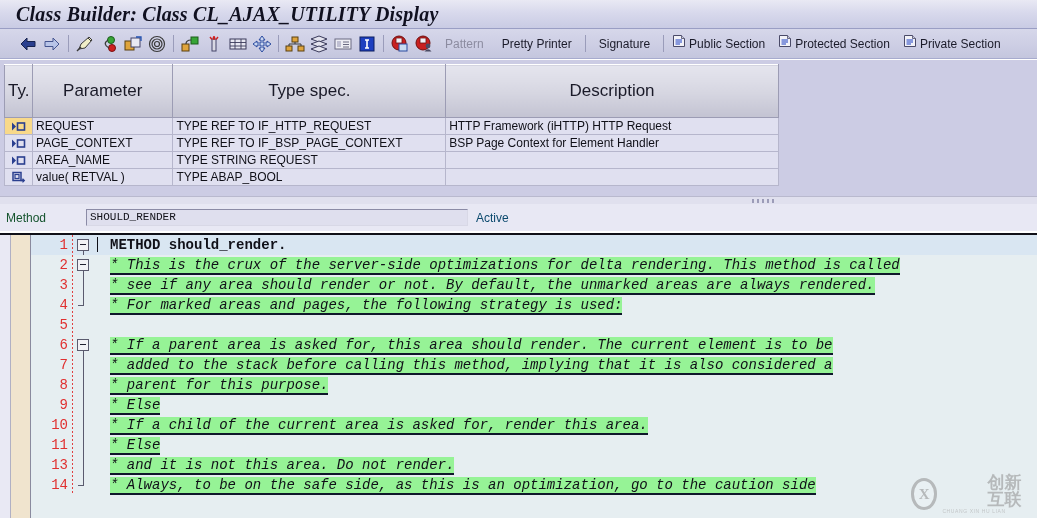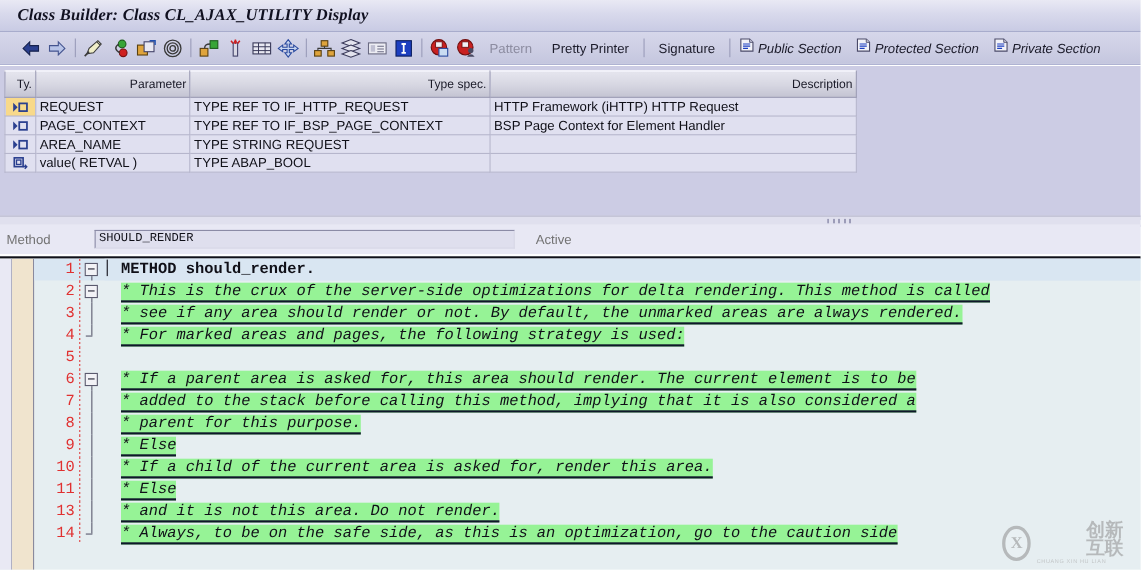--- a/index.html
+++ b/index.html
@@ -17,21 +17,21 @@
     height:29px;
     background:linear-gradient(to bottom,#e9e9f4 0%,#d8d9ec 45%,#c9cbe4 100%);
     border-bottom:1px solid #9a9ec4;
     display:flex;align-items:center;
     box-sizing:border-box;
     padding-left:16px;
   }
   .titlebar .title{
     font-family:"Liberation Serif", serif;
     font-weight:bold;font-style:italic;
-    font-size:15px;color:#101020;
+    font-size:20px;color:#101020;
     letter-spacing:.2px;
     white-space:nowrap;
   }
 
   
   .toolbar{
     height:30px;
     background:linear-gradient(to bottom,#d6d7ea 0%,#cdcee4 55%,#c4c6de 100%);
     border-bottom:1px solid #a7abce;
     display:flex;align-items:center;
@@ -48,46 +48,46 @@
   }
   .tsep{
     width:1px;height:17px;background:#9a9cba;
     margin:0 4px;flex:0 0 auto;
   }
   .tlabel{
     padding:0 9px;height:22px;line-height:22px;
     font-size:12px;color:#1b1b2a;flex:0 0 auto;
   }
   .tlabel.disabled{color:#8c8ca0;}
-  .tlabel.withicon{display:inline-flex;align-items:flex-end;gap:3px;padding-left:4px;font-style:italic;}
+  .tlabel.withicon{display:inline-flex;align-items:flex-end;gap:3px;padding-left:4px;}
 
   
   .paramPanel{
     position:absolute;left:0;top:60px;width:1037px;height:140px;
     background:#ccccE4;
     box-sizing:border-box;
     padding:4px 0 0 4px;
   }
   .paramTable{
     width:775px;
     border-collapse:collapse;
     background:#e2e2f2;
     font-size:12px;
     table-layout:fixed;
   }
   .paramTable th{
     background:linear-gradient(to bottom,#e5e5ee 0%,#d7d7e2 50%,#c3c3d2 100%);
     border:1px solid #9c9cb4;
     border-top:1px solid #ffffff;
     font-weight:normal;
-    text-align:right;
+    text-align:center;
     height:15px;
-    padding:4px 3px;
+    padding:16px 3px;
     color:#1a1a28;
-    font-size:11px;
+    font-size:17px;
     overflow:hidden;
     white-space:nowrap;
   }
   .paramTable td{
     border:1px solid #b6b6cc;
     height:16px;
     padding:0 3px;
     background:#e0e0f0;
     color:#101018;
     white-space:nowrap;
@@ -120,34 +120,34 @@
   }
 
   
   .methodbar{
     position:absolute;left:0;top:204px;width:1037px;height:27px;
     background:#e8e8f4;
     box-sizing:border-box;
     display:flex;align-items:center;
     padding-left:6px;
   }
-  .methodbar .lbl{width:80px;color:#737373;font-size:12px;}
+  .methodbar .lbl{width:80px;color:#14532d;font-size:12px;}
   .methodInput{
     width:382px;height:17px;line-height:17px;
     background:#dfdfee;
     border:1px solid #8b8ba6;
     border-right-color:#d8d8e6;border-bottom-color:#d8d8e6;
     font-family:"Liberation Mono", monospace;
     font-size:11px;
     color:#101018;
     padding:0 3px;
     box-sizing:border-box;
     outline:none;
   }
-  .methodbar .status{margin-left:19px;font-size:12px;color:#737373;text-align:center;}
+  .methodbar .status{margin-left:8px;font-size:12px;color:#0c4a6e;text-align:center;}
 
   
   .editor{
     position:absolute;left:0;top:233px;width:1037px;height:285px;
     background:#e6eef1;
     border-top:2px solid #101018;
     box-sizing:border-box;
     overflow:hidden;
   }
   .bookmarkGutter{

